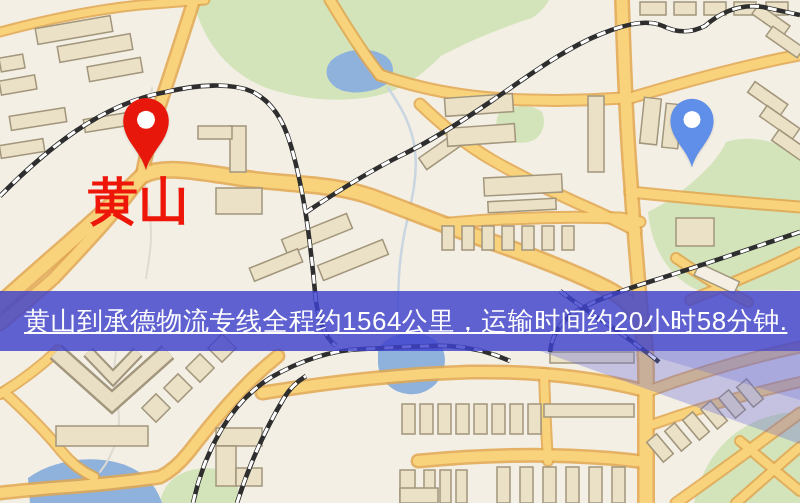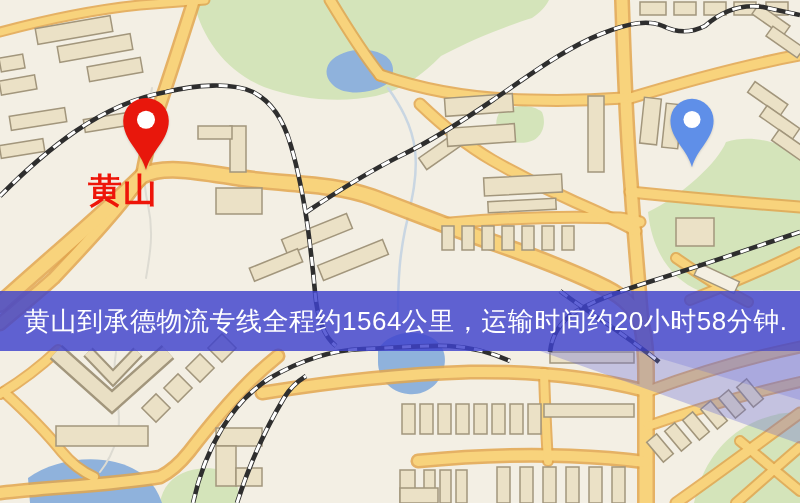--- a/index.html
+++ b/index.html
@@ -21,22 +21,22 @@
   .kb{fill:none;stroke:var(--mp-railway,#2e2e2e);stroke-width:4.6;}
   .kd{fill:none;stroke:#ffffff;stroke-width:3;stroke-dasharray:9 9;}
   .chv-o{fill:none;stroke:#a2967c;stroke-width:19;stroke-linejoin:miter;}
   .chv-i{fill:none;stroke:#e9dfc4;stroke-width:14;stroke-linejoin:miter;}
   .chv-o2{fill:none;stroke:#a2967c;stroke-width:13;}
   .chv-i2{fill:none;stroke:#e9dfc4;stroke-width:9;}
   
   .pin{position:absolute;pointer-events:none;}
   .pin svg{display:block;filter:drop-shadow(0 1px 1px rgba(0,0,0,.15));}
   .city-label{
-    position:absolute;font-family:Liberation Mono, monospace;
-    font-weight:bold;font-size:34px;line-height:1;letter-spacing:1px;white-space:nowrap;
+    position:absolute;font-family:Liberation Sans, sans-serif;
+    font-weight:bold;font-size:50px;line-height:1;letter-spacing:1px;white-space:nowrap;
   }
   
   .banner{
     position:absolute;left:0;top:291px;width:800px;height:60px;
     display:flex;align-items:center;box-sizing:border-box;padding-left:24px;
     font-size:26px;letter-spacing:.5px;white-space:nowrap;
   }
 </style>
 </head>
 <body>
@@ -259,16 +259,16 @@
   </div>
   <div class="city-label" style="left: 88px; top: 176px; color: rgb(238, 21, 9);">黄山</div>
 
   <div class="pin" style="left:665px;top:97px;">
     <svg width="54" height="72" viewBox="0 0 60 80" style="color: rgb(95, 143, 232);">
       <path fill="currentColor" d="M30,78 C25,58 6,47 6,26 A24,24 0 1 1 54,26 C54,47 35,58 30,78 Z"></path>
       <circle cx="30" cy="25" r="9.5" fill="#ffffff"></circle>
     </svg>
   </div>
 
-  <div class="banner" style="background: rgba(62, 66, 205, 0.82); color: rgb(255, 255, 255);">
+  <div class="banner" style="background: rgba(62, 66, 205, 0.82); color: rgb(255, 255, 255); text-decoration: underline;">
     <span>黄山到承德物流专线全程约1564公里，运输时间约20小时58分钟.</span>
   </div>
 </div>
 
 </body></html>

